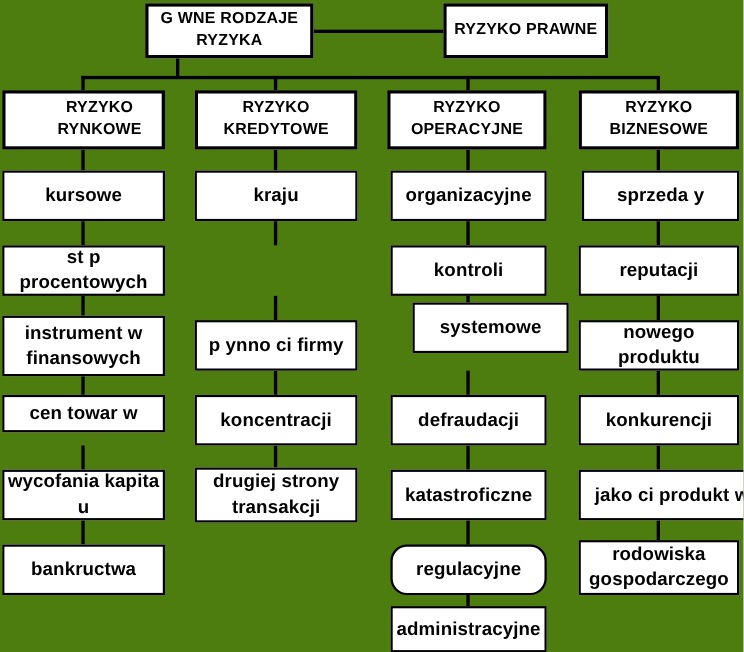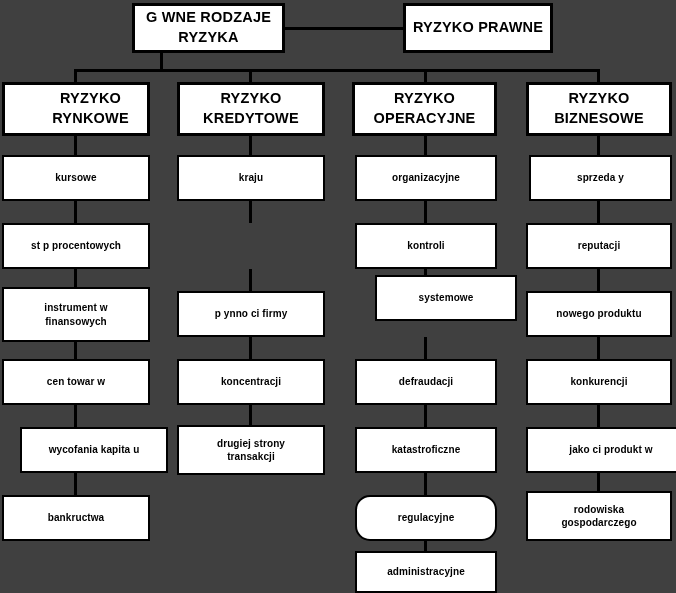--- a/index.html
+++ b/index.html
@@ -8,21 +8,21 @@
     background: #ffffff;
   }
   body {
     font-family: "Liberation Sans", sans-serif;
     -webkit-font-smoothing: none;
   }
   #canvas {
     position: relative;
     width: 676px;
     height: 593px;
-    background: #404040;
+    background: #4d7c0f;
     overflow: hidden;
   }
   .box {
     position: absolute;
     box-sizing: border-box;
     background: #ffffff;
     border: 2px solid #000000;
     display: flex;
     align-items: center;
     justify-content: center;
@@ -40,21 +40,21 @@
   .box.legal,
   .box.cat {
     border-width: 3px;
     font-weight: bold;
     font-size: 14.5px;
     letter-spacing: 0.2px;
   }
   .box.item {
     border-width: 2px;
     font-weight: bold;
-    font-size: 10px;
+    font-size: 17px;
     letter-spacing: 0.1px;
   }
   .conn {
     position: absolute;
     background: #000000;
     z-index: 1;
   }
   .conn.v { width: 3px; }
   .conn.h { height: 3px; }
 </style>
@@ -97,26 +97,26 @@
     <span class="txt">st  p procentowych</span>
   </div>
   <div class="conn v" style="left:74px; top:269px; height:18px;"></div>
 
   <div class="box item" style="left:2px; top:287px; width:148px; height:55px;">
     <span class="txt">instrument  w
 finansowych</span>
   </div>
   <div class="conn v" style="left:74px; top:342px; height:17px;"></div>
 
-  <div class="box item" style="left:2px; top:359px; width:148px; height:46px;align-items:center;">
+  <div class="box item" style="left:2px; top:359px; width:148px; height:34px;align-items:center;">
     <span class="txt">cen towar  w</span>
   </div>
   <div class="conn v" style="left:74px; top:405px; height:22px;"></div>
 
-  <div class="box item" style="left:2px; top:427px; width:148px; height:46px;margin-left:18px;">
+  <div class="box item" style="left:2px; top:427px; width:148px; height:46px;">
     <span class="txt">wycofania kapita u</span>
   </div>
   <div class="conn v" style="left:74px; top:473px; height:22px;"></div>
 
   <div class="box item" style="left:2px; top:495px; width:148px; height:46px;">
     <span class="txt">bankructwa</span>
   </div>
 
   <div class="box cat" style="left:177px; top:82px; width:148px; height:54px;">
     <span class="txt">RYZYKO

